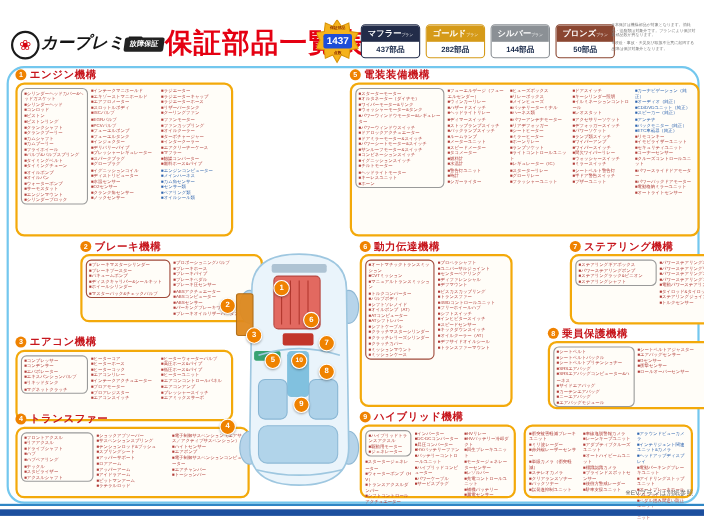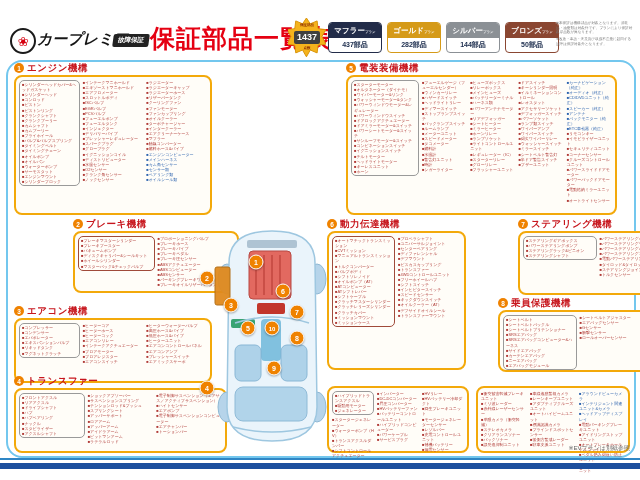--- a/index.html
+++ b/index.html
@@ -11,21 +11,21 @@
         border-radius:50%;background:#fff;color:#d6000f;font-size:13px;font-weight:bold;
         display:flex;align-items:center;justify-content:center;}
   .brand{position:absolute;left:37px;top:12px;font-size:15px;font-weight:900;font-style:italic;
          color:#151515;letter-spacing:0px;}
   .fbadge{position:absolute;left:113px;top:16px;background:#222;color:#fff;font-size:6.5px;
           font-weight:bold;padding:2px 5px;border-radius:2px;transform:skewX(-8deg);}
   .title{position:absolute;left:150px;top:4px;font-size:25px;font-weight:900;color:#e50012;
          letter-spacing:1px;}
   .star{position:absolute;left:288px;top:0px;width:38px;height:40px;}
   .star svg{position:absolute;left:0;top:0;}
-  .star .cnt{position:absolute;left:6px;top:13px;width:26px;height:13px;background:#404040;
+  .star .cnt{position:absolute;left:6px;top:13px;width:26px;height:13px;background:#1d4ed8;
              border-radius:2px;color:#fff;font-size:9px;font-weight:900;text-align:center;line-height:13px;}
   .star .stp{position:absolute;left:0;top:5px;width:38px;text-align:center;font-size:3.5px;
              font-weight:bold;color:#8a2b00;}
   .star .sbt{position:absolute;left:0;top:28px;width:38px;text-align:center;font-size:3.5px;
              font-weight:bold;color:#8a2b00;}
   .plans{position:absolute;left:328px;top:4px;display:flex;gap:5px;}
   .plan{width:52px;border:1.5px solid #333;border-radius:4px;overflow:hidden;background:#fff;}
   .plan-name{color:#fff;font-size:7.5px;font-weight:900;text-align:center;padding:3px 0 2px;}
   .plan-name .sfx{font-size:3.5px;font-weight:normal;}
   .plan-count{font-size:7px;font-weight:bold;color:#1a2b4c;text-align:center;padding:2px 0;}
@@ -44,21 +44,21 @@
        border-radius:8px;padding:3px 3px;display:flex;gap:3px;background:#fffdf8;}
   .col{flex:1;display:flex;flex-direction:column;min-width:0;}
   .sub{border:1.2px solid #9a9a9a;border-radius:5px;padding:1px 2px;margin:0 0 2px 0;}
   .s2 .sub,.s6 .sub{border-color:#a04a3a;}
   .it{font-size:4px;line-height:1.28;color:#b03a36;word-break:break-all;}
   .it.b{color:#2b62ae;}
   .s1{left:14px;top:62px;width:198px;height:153px;}
   .s2{left:26px;top:218px;width:166px;height:75px;margin-left:47px;}
   .s3{left:14px;top:305px;width:198px;height:78px;}
   .s4{left:14px;top:375px;width:213px;height:78px;}
-  .s5{left:346px;top:62px;width:271px;height:153px;}
+  .s5{left:318px;top:62px;width:318px;height:153px;}
   .s6{left:327px;top:218px;width:139px;height:152px;}
   .s7{left:470px;top:218px;width:160px;height:77px;margin-left:48px;}
   .s8{left:498px;top:297px;width:160px;height:75px;}
   .s9{left:327px;top:373px;width:142px;height:80px;}
   .s10{left:476px;top:373px;width:154px;height:80px;}
   
   .car{position:absolute;left:213px;top:227px;width:118px;height:218px;}
   .mark{position:absolute;width:13px;height:13px;border-radius:50%;background:#ef8200;
         border:1.5px solid #fff;box-shadow:0 1px 2px rgba(0,0,0,.3);color:#fff;font-size:7px;
         font-weight:bold;display:flex;align-items:center;justify-content:center;
@@ -489,20 +489,24 @@
       <div class="col">
         <div class="it">■シートベルトアジャスター</div>
         <div class="it">■エアバッグセンサー</div>
         <div class="it">■Gセンサー</div>
         <div class="it">■衝撃センサー</div>
         <div class="it">■ロールオーバーセンサー</div>
       </div>
     </div>
 </div>
 <div class="sec s9">
+  <div class="sec-head">
+      <span class="num">9</span>
+      <span class="ttl">ハイブリッド機構</span>
+    </div>
   <div class="box">
       <div class="col">
         <div class="sub">
           <div class="it">■ハイブリッドトランスアクスル</div>
           <div class="it">■駆動用モーター</div>
           <div class="it">■ジェネレーター</div>
         </div>
         <div class="it">■スタータージェネレーター</div>
         <div class="it">■ウォーターポンプ（HV）</div>
         <div class="it">■トランスアクスルダンパー</div>

